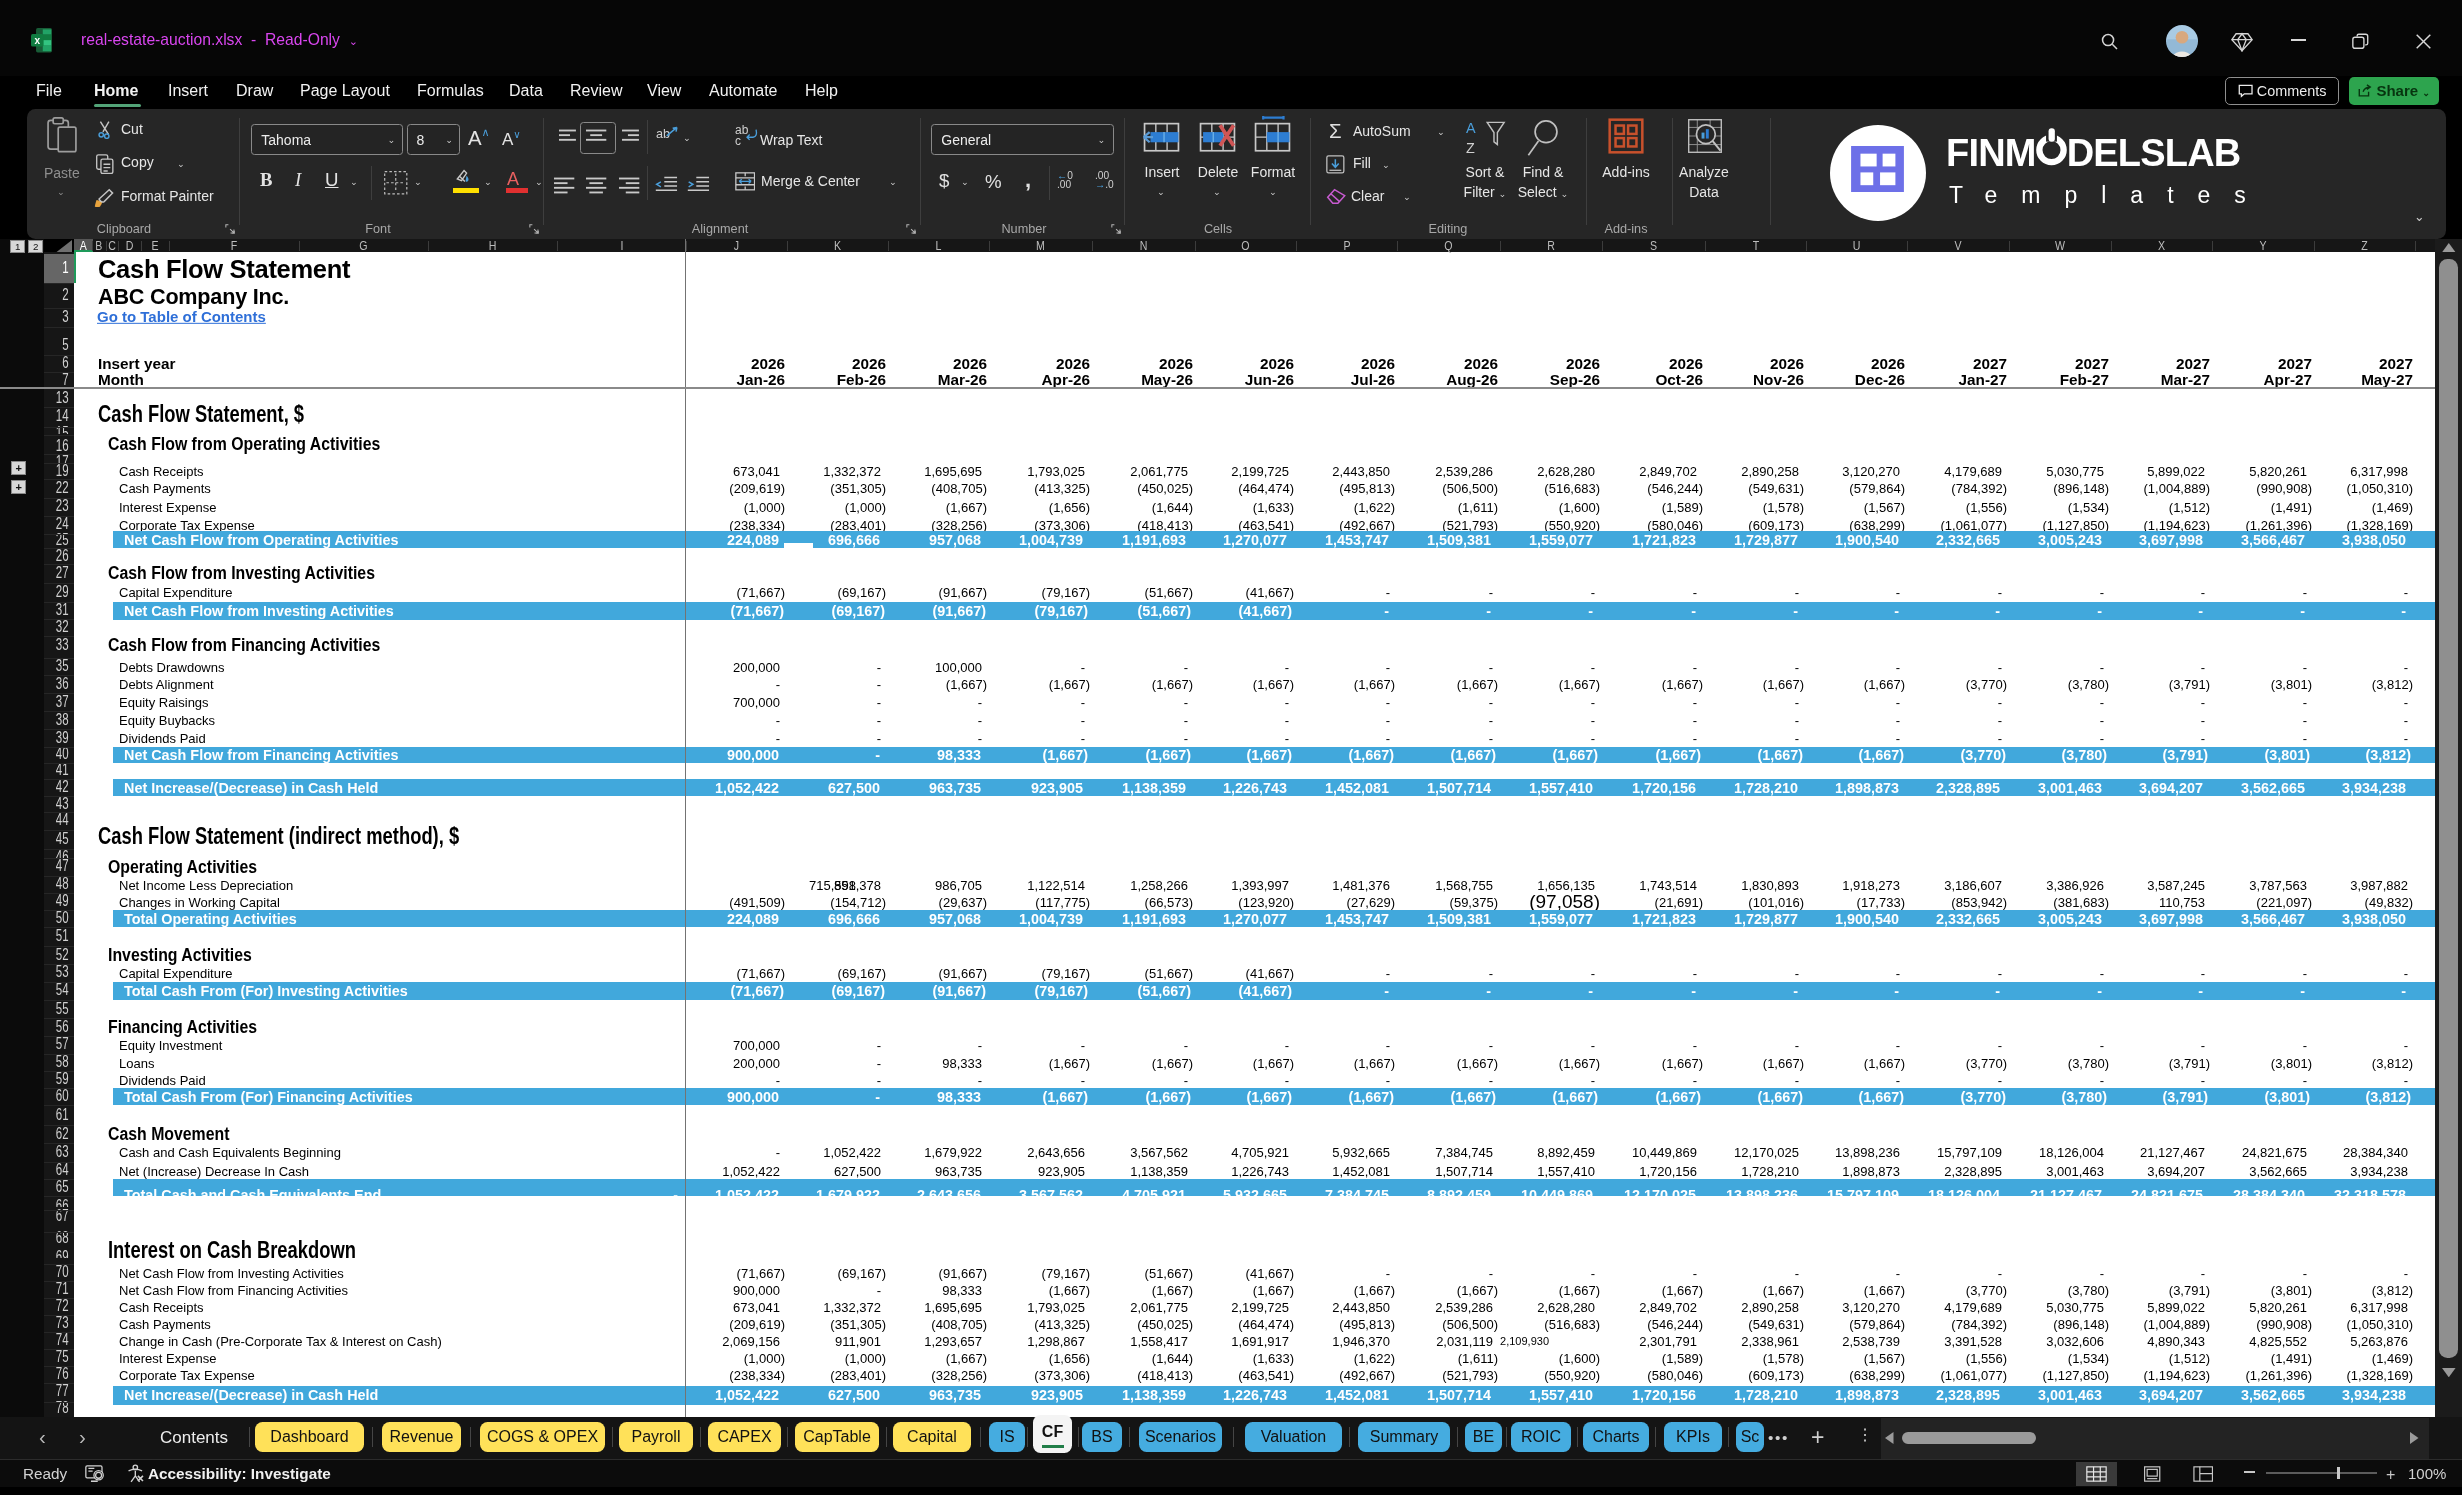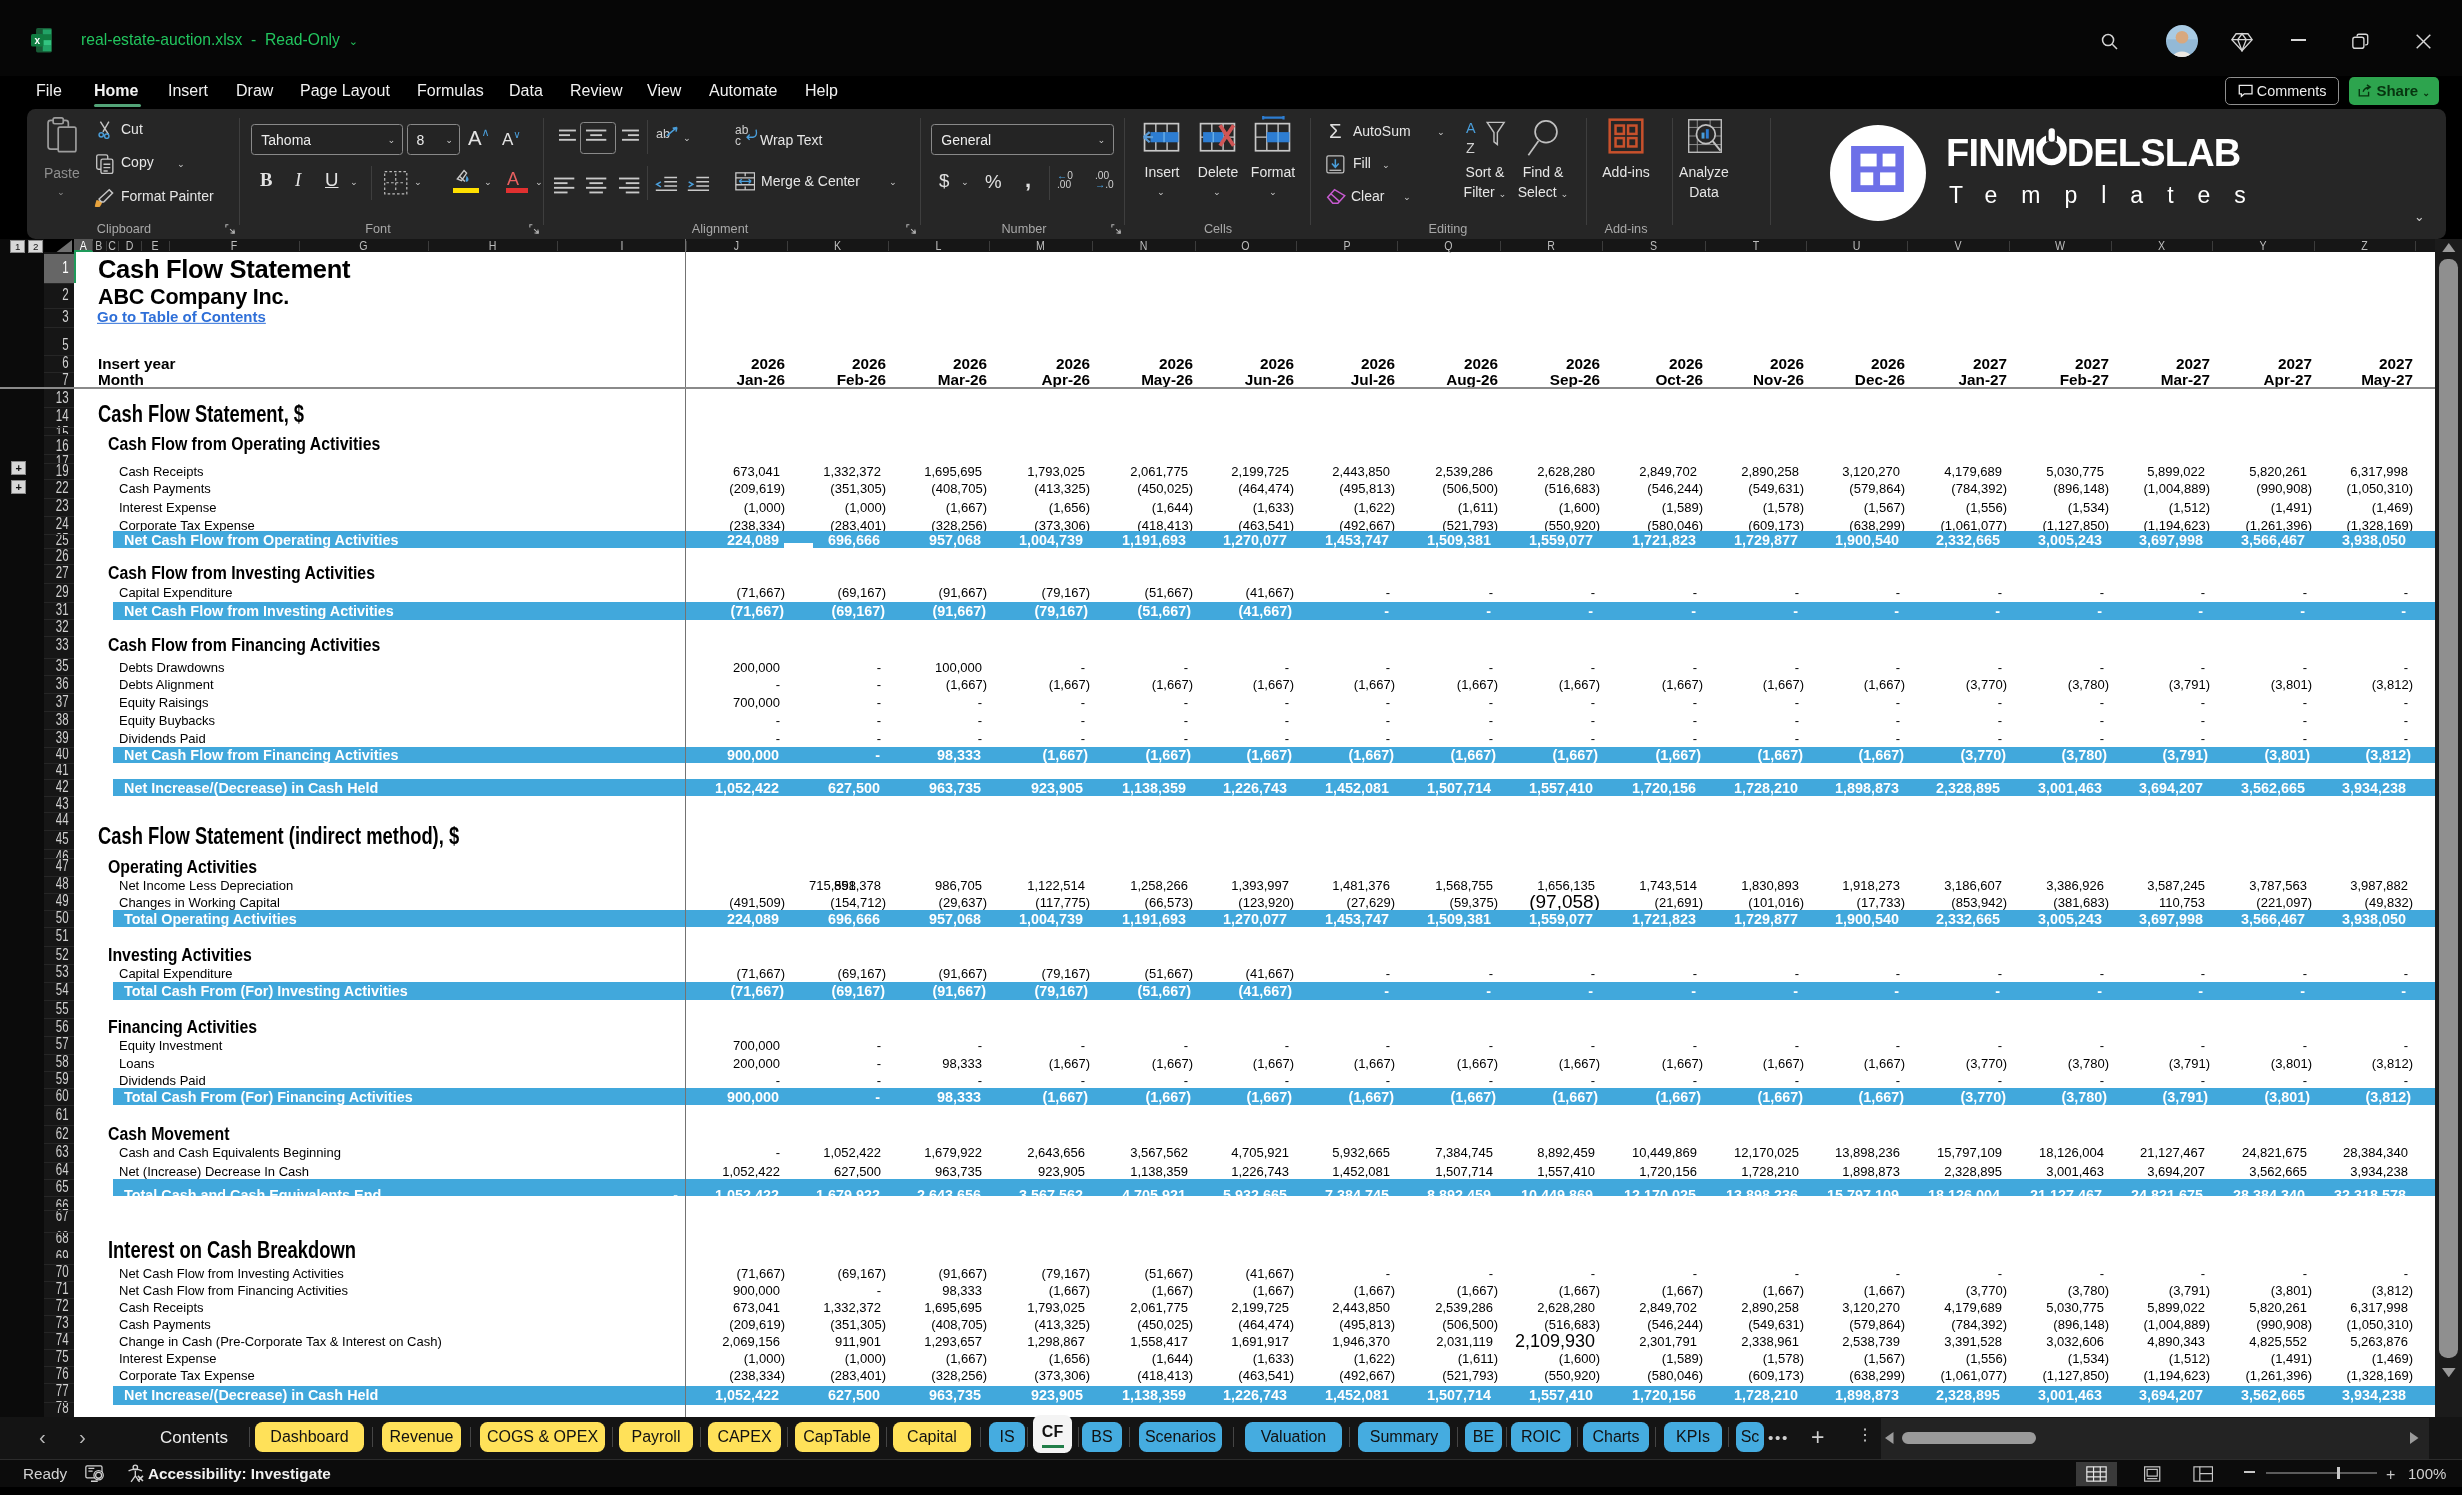--- a/index.html
+++ b/index.html
@@ -29,21 +29,21 @@
 <div id="titlebar" class="abs"></div>
 <svg class="abs" style="left:31px;top:28px" width="21" height="24.6" viewBox="0 0 25 29">
 <rect x="6" y="0" width="19" height="29" rx="2" fill="#185c37"></rect>
 <rect x="14" y="1.5" width="10" height="6.2" fill="#21a366"></rect>
     <rect x="14" y="7.7" width="10" height="6.6" fill="#107c41"></rect>
 <rect x="14" y="14.3" width="10" height="6.6" fill="#33c481"></rect>
     <rect x="14" y="20.9" width="10" height="6.6" fill="#21a366"></rect>
 <rect x="0" y="7" width="15" height="15" rx="2" fill="#107c41"></rect>
 <text x="7.5" y="18.6" font-size="12" font-weight="bold" fill="#fff" text-anchor="middle" font-family="Liberation Sans">x</text>
   </svg>
-<div class="abs" style="left:81px;top:31px;font-size:15.7px;color:#22c55e">real-estate-auction.xlsx&nbsp;&nbsp;-&nbsp;&nbsp;Read-Only&nbsp;&nbsp;<span style="font-size:11px">⌄</span></div>
+<div class="abs" style="left:81px;top:31px;font-size:15.7px;color:#d946ef">real-estate-auction.xlsx&nbsp;&nbsp;-&nbsp;&nbsp;Read-Only&nbsp;&nbsp;<span style="font-size:11px">⌄</span></div>
 <svg class="abs" style="left:2100px;top:32px" width="18.7" height="18.7" viewBox="0 0 22 22" fill="none" stroke="#d4d4d4" stroke-width="1.8">
     <circle cx="9.5" cy="9.5" r="6.5"></circle>
     <line x1="14.5" y1="14.5" x2="20" y2="20"></line>
   </svg>
 <svg class="abs" style="left:2166px;top:24.6px" width="32" height="32" viewBox="0 0 38 38">
     <defs>
       <clipPath id="avc">
         <circle cx="19" cy="19" r="19"></circle>
       </clipPath>
     </defs>
@@ -1214,21 +1214,21 @@
 <div class="abs " style="left:0;top:1332px;height:17px;width:2462px">
     <span class="lbl" style="left:119px;top:50%;transform:translateY(-50%);font-size:13px">Change in Cash (Pre-Corporate Tax &amp; Interest on Cash)</span>
     <span class="num" style="right:1682px;top:50%;transform:translateY(-50%);font-size:13px">2,069,156</span>
     <span class="num" style="right:1581px;top:50%;transform:translateY(-50%);font-size:13px">911,901</span>
     <span class="num" style="right:1480px;top:50%;transform:translateY(-50%);font-size:13px">1,293,657</span>
     <span class="num" style="right:1377px;top:50%;transform:translateY(-50%);font-size:13px">1,298,867</span>
     <span class="num" style="right:1274px;top:50%;transform:translateY(-50%);font-size:13px">1,558,417</span>
     <span class="num" style="right:1173px;top:50%;transform:translateY(-50%);font-size:13px">1,691,917</span>
     <span class="num" style="right:1072px;top:50%;transform:translateY(-50%);font-size:13px">1,946,370</span>
     <span class="num" style="right:969px;top:50%;transform:translateY(-50%);font-size:13px">2,031,119</span>
-    <span class="num" style="right:867px;top:50%;transform:translateY(-50%);font-size:18px">2,109,930</span>
+    <span class="num" style="right:913px;top:50%;transform:translateY(-50%);font-size:11px">2,109,930</span>
     <span class="num" style="right:765px;top:50%;transform:translateY(-50%);font-size:13px">2,301,791</span>
     <span class="num" style="right:663px;top:50%;transform:translateY(-50%);font-size:13px">2,338,961</span>
     <span class="num" style="right:562px;top:50%;transform:translateY(-50%);font-size:13px">2,538,739</span>
     <span class="num" style="right:460px;top:50%;transform:translateY(-50%);font-size:13px">3,391,528</span>
     <span class="num" style="right:358px;top:50%;transform:translateY(-50%);font-size:13px">3,032,606</span>
     <span class="num" style="right:257px;top:50%;transform:translateY(-50%);font-size:13px">4,890,343</span>
     <span class="num" style="right:155px;top:50%;transform:translateY(-50%);font-size:13px">4,825,552</span>
     <span class="num" style="right:54px;top:50%;transform:translateY(-50%);font-size:13px">5,263,876</span>
   </div>
 <div class="abs " style="left:0;top:1349px;height:17px;width:2462px">

